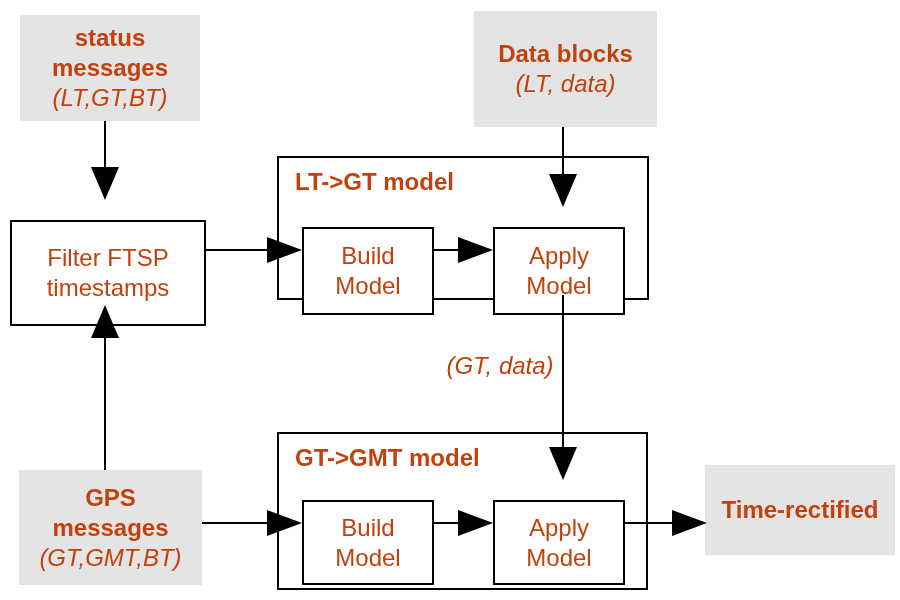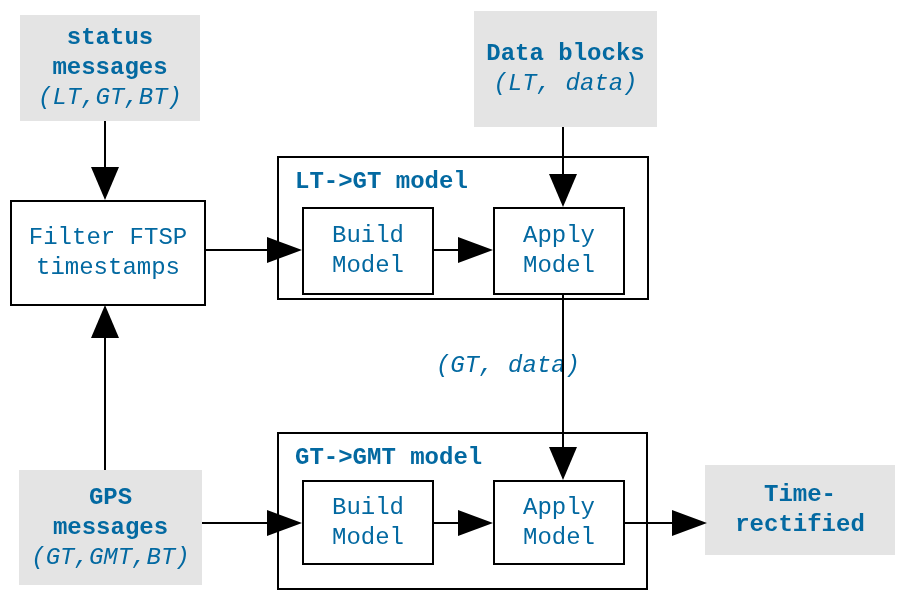--- a/index.html
+++ b/index.html
@@ -5,62 +5,63 @@
   :root {
     --gray: #e4e4e4;
     --line: #000000;
     --bg: #ffffff;
   }
   html, body { margin: 0; padding: 0; background: var(--bg); }
   .canvas {
     position: relative;
     width: 900px; height: 600px;
     background: var(--bg);
-    font-family: Liberation Mono, monospace;
+    font-family: Liberation Sans, sans-serif;
     font-size: 24px;
-    color: #0369a1;
+    color: #c2410c;
     overflow: hidden;
   }
   .gray-box {
     position: absolute;
     background: var(--gray);
     display: flex; flex-direction: column;
     justify-content: center; align-items: center;
     text-align: center; line-height: 1.25;
     z-index: 1;
   }
   .white-box {
     position: absolute;
     background: var(--bg);
     border: 2px solid var(--line);
     box-sizing: border-box;
     display: flex; flex-direction: column;
     justify-content: center; align-items: center;
     text-align: center; line-height: 1.25;
     z-index: 1;
+    margin-top: 20px;
   }
   .outer-box {
     position: absolute;
     border: 2px solid var(--line);
     box-sizing: border-box;
     background: var(--bg);
     z-index: 1;
   }
   .outer-title {
     position: absolute;
     left: 16px; top: 10px;
     font-weight: bold;
     white-space: nowrap;
   }
   .bold { font-weight: bold; }
   .itl  { font-style: italic; }
   .float-label {
     position: absolute;
     font-style: italic;
-    text-align: right;
+    text-align: center;
     z-index: 2;
   }
   .shaft-h { position: absolute; height: 2px; background: var(--line); z-index: 3; }
   .shaft-v { position: absolute; width: 2px;  background: var(--line); z-index: 3; }
   .arrow { position: absolute; width: 0; height: 0; z-index: 3; }
   .arrow-down {
     border-left: 14px solid transparent;
     border-right: 14px solid transparent;
     border-top: 33px solid var(--line);
   }

